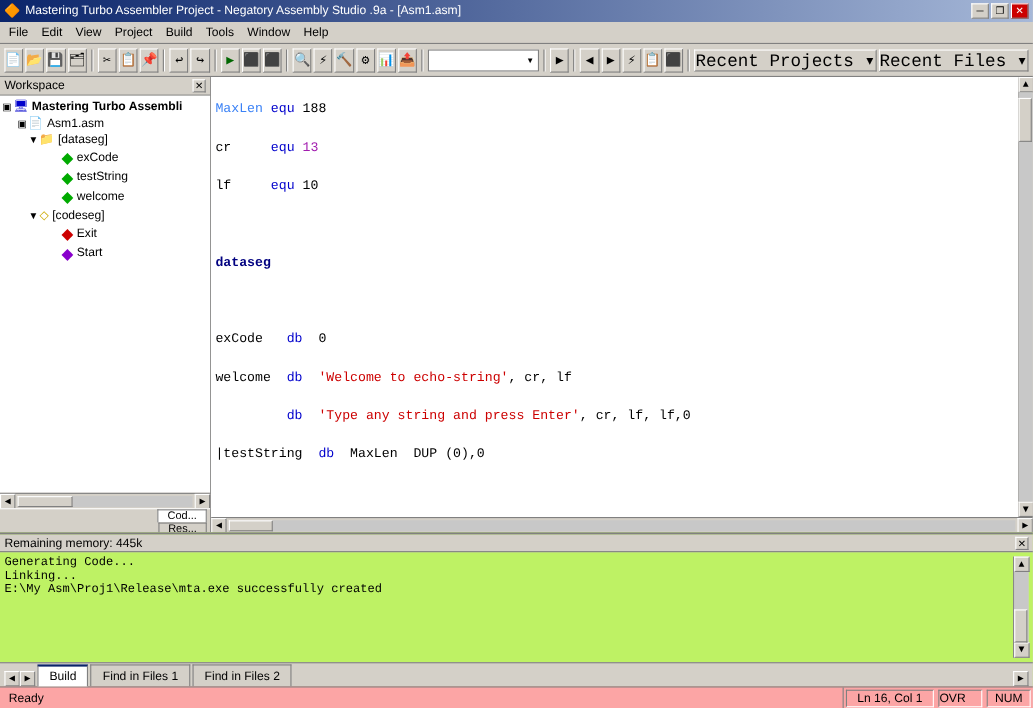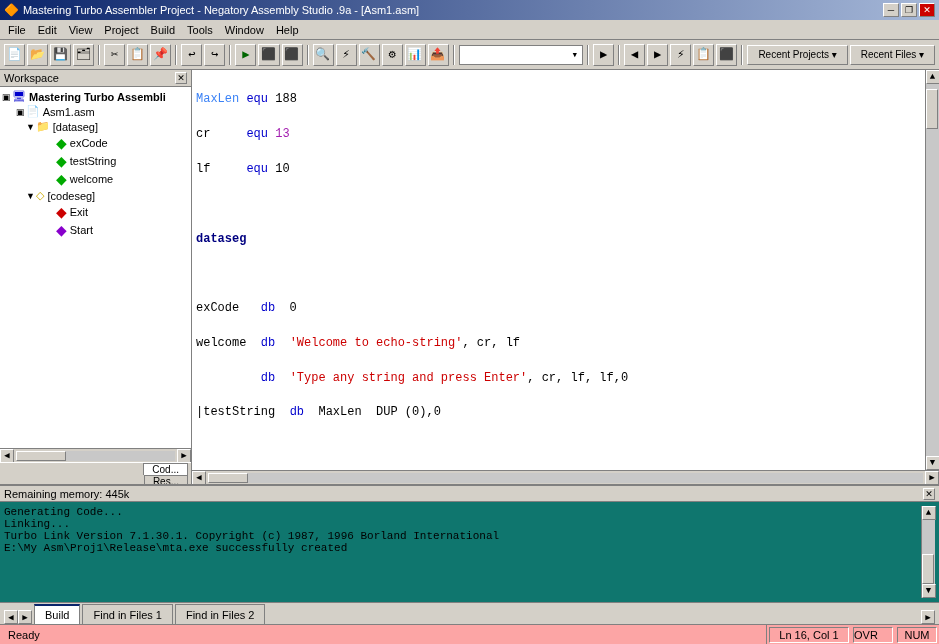--- a/index.html
+++ b/index.html
@@ -66,26 +66,26 @@
     }
     .toolbar-separator { width: 2px; height: 20px; border-left: 1px solid #808080; border-right: 1px solid #fff; margin: 0 2px; }
     .toolbar-dropdown {
       height: 20px; width: 130px;
       background: white;
       border: 1px solid #808080;
       display: flex; align-items: center; justify-content: space-between;
       padding: 0 4px; font-size: 11px;
     }
     .toolbar-text-btn {
-      height: 20px; padding: 0 10px;
-      background: #d4d0c8;
-      border: 1px solid;
-      border-color: #fff #808080 #808080 #fff;
-      display: flex; align-items: center;
-      cursor: pointer; font-size: 10px; font-family: Liberation Sans, sans-serif;
+      height: 20px; padding: 0 0;
+      background: #d4d0c8;
+      border: 1px solid;
+      border-color: #fff #808080 #808080 #fff;
+      display: flex; align-items: center;
+      cursor: pointer; font-size: 16px; font-family: Liberation Mono, monospace;
       white-space: nowrap;
     }
     #workspace-header {
       background: #d4d0c8;
       border-bottom: 1px solid #808080;
       padding: 2px 4px;
       font-family: 'Tahoma', sans-serif;
       font-size: 11px;
       display: flex; align-items: center; justify-content: space-between;
     }
@@ -469,30 +469,29 @@
       <div style="height:14px;background:#d4d0c8;border-top:1px solid #808080;display:flex;align-items:center;">
         <div style="width:14px;height:14px;background:#d4d0c8;border:1px solid;border-color:#fff #808080 #808080 #fff;display:flex;align-items:center;justify-content:center;font-size:9px;cursor:pointer;">◀</div>
         <div style="flex:1;background:#c8c8c8;height:10px;margin:2px;position:relative;">
           <div style="width:40px;height:100%;background:#d4d0c8;border:1px solid;border-color:#fff #808080 #808080 #fff;"></div>
         </div>
         <div style="width:14px;height:14px;background:#d4d0c8;border:1px solid;border-color:#fff #808080 #808080 #fff;display:flex;align-items:center;justify-content:center;font-size:9px;cursor:pointer;">▶</div>
       </div>
     </div>
   </div>
 
-  <div id="bottom-panel" style="height:140px;border-top:2px solid #808080;display:flex;flex-direction:column;background:#0f766e;">
+  <div id="bottom-panel" style="height:140px;border-top:2px solid #808080;display:flex;flex-direction:column;background:#bef264;">
     <div id="bottom-header" style="background:#d4d0c8;height:16px;display:flex;align-items:center;padding:0 4px;border-bottom:1px solid #808080;position:relative;font-family:Tahoma,sans-serif;font-size:11px;">
       <span>Remaining memory:  445k</span>
       <div class="bottom-close-x" style="position:absolute;right:4px;top:2px;width:12px;height:12px;background:#d4d0c8;border:1px solid;border-color:#fff #808080 #808080 #fff;display:flex;align-items:center;justify-content:center;font-size:9px;cursor:pointer;">✕</div>
     </div>
     <div id="bottom-content" style="flex:1;overflow:auto;padding:4px;font-family:'Courier New',monospace;font-size:11px;display:flex;">
       <div id="bottom-text" style="flex:1;">
         <div>Generating Code...</div>
         <div>Linking...</div>
-        <div>Turbo Link  Version 7.1.30.1. Copyright (c) 1987, 1996 Borland International</div>
         <div>E:\My Asm\Proj1\Release\mta.exe successfully created</div>
       </div>
 
       <div style="width:14px;background:#d4d0c8;border-left:1px solid #808080;display:flex;flex-direction:column;align-items:center;">
         <div style="width:14px;height:14px;background:#d4d0c8;border:1px solid;border-color:#fff #808080 #808080 #fff;display:flex;align-items:center;justify-content:center;font-size:9px;cursor:pointer;">▲</div>
         <div style="flex:1;width:100%;background:#c8c8c8;position:relative;">
           <div style="width:12px;height:30px;background:#d4d0c8;border:1px solid;border-color:#fff #808080 #808080 #fff;position:absolute;bottom:0;left:0;"></div>
         </div>
         <div style="width:14px;height:14px;background:#d4d0c8;border:1px solid;border-color:#fff #808080 #808080 #fff;display:flex;align-items:center;justify-content:center;font-size:9px;cursor:pointer;">▼</div>
       </div>

